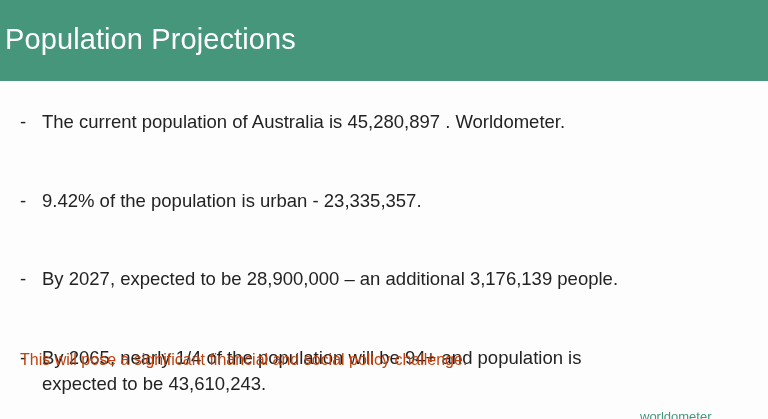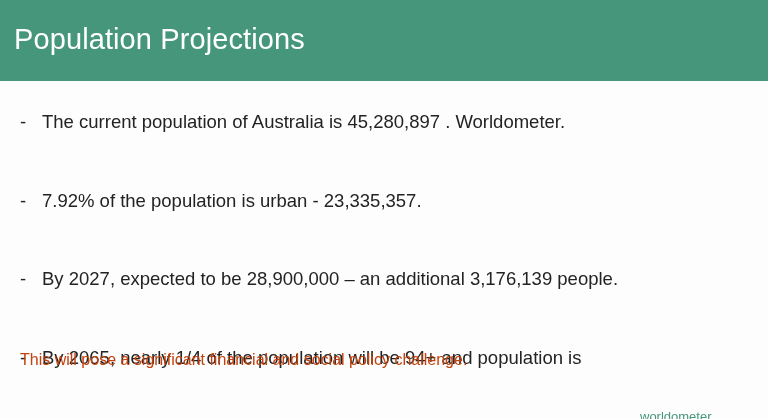--- a/index.html
+++ b/index.html
@@ -24,21 +24,21 @@
     position: absolute;
     left: 0;
     top: 0;
     width: 768px;
     height: 81px;
     background: #45967b;
     box-sizing: border-box;
   }
   .title-text {
     position: absolute;
-    left: 14px;
+    left: 5px;
     top: 22px;
     font-size: 29px;
     line-height: 34px;
     color: #ffffff;
     font-weight: 400;
     letter-spacing: 0.1px;
     white-space: nowrap;
   }
   .body-area {
     position: absolute;
@@ -125,31 +125,32 @@
 
       <div class="bullet-row b1">
         <span class="marker">-</span>
         <span class="line">
           <span>The current population of Australia is 45,280,897 . </span><span class="spellcheck">Worldometer</span><span>.</span>
         </span>
       </div>
 
       <div class="bullet-row b2">
         <span class="marker">-</span>
-        <span class="line">7.92% of the population is urban - 23,335,357.</span>
+        <span class="line">9.42% of the population is urban - 23,335,357.</span>
       </div>
 
       <div class="bullet-row b3">
         <span class="marker">-</span>
         <span class="line">By 2027, expected to be 28,900,000 – an additional 3,176,139 people.</span>
       </div>
 
       <div class="bullet-row b4">
         <span class="marker">-</span>
         <span class="line">By 2065, nearly 1/4 of the population will be 94+ and population is</span>
+        <span class="line">expected to be 43,610,243.</span>
       </div>
 
     </div>
 
     <div class="closing">This will pose a significant financial and social policy challenge.</div>
 
   </div>
 
   <div class="footer-link">worldometer</div>
 

